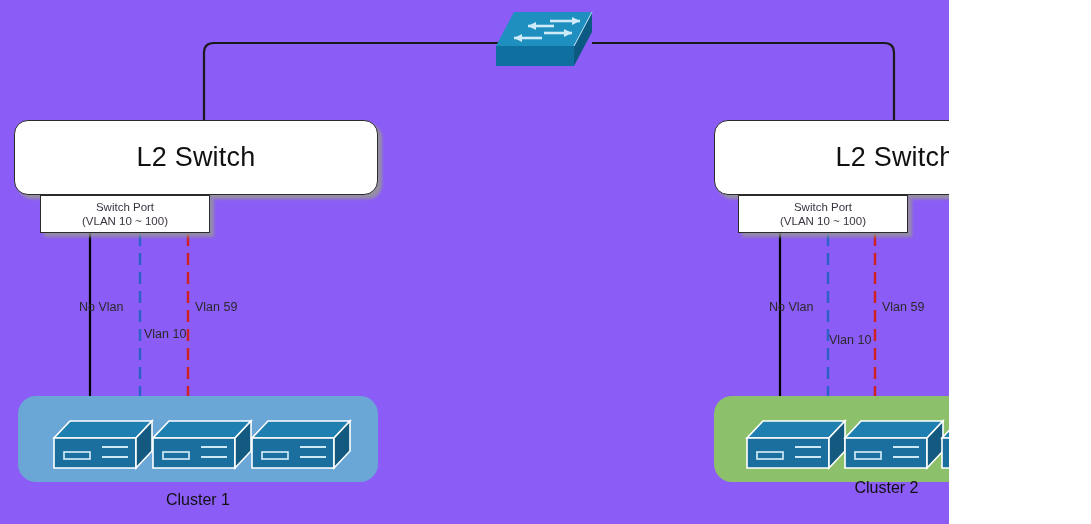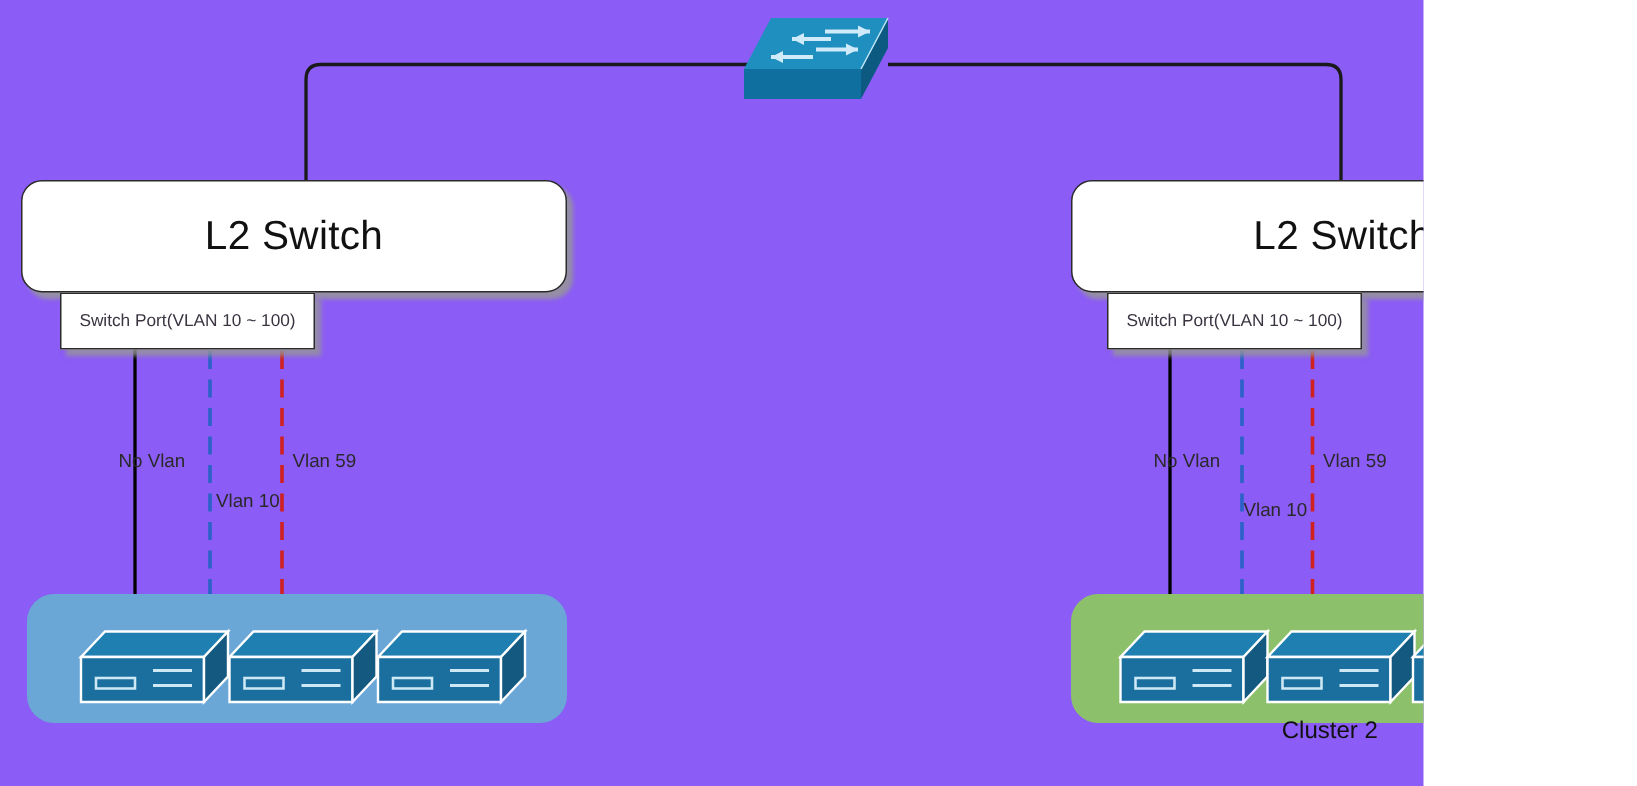--- a/index.html
+++ b/index.html
@@ -41,20 +41,21 @@
     letter-spacing: 0.2px;
     white-space: nowrap;
   }
   .port-box {
     position: absolute;
     box-sizing: border-box;
     background: #ffffff;
     border: 1.3px solid #2b2b2b;
     box-shadow: 4px 4px 3px rgba(150,150,150,0.8);
     display: flex;
+    flex-direction: column;
     align-items: center;
     justify-content: center;
     line-height: 1.25;
   }
   .port-line {
     font-size: 11.5px;
     color: #3a3340;
     white-space: nowrap;
   }
   .wire-label {
@@ -171,20 +172,21 @@
       <svg width="110" height="58" viewBox="0 0 110 58" xmlns="http://www.w3.org/2000/svg">
         <polygon points="22,3 104,3 88,20 6,20" fill="#1f7fb0" stroke="#ffffff" stroke-width="1.6"></polygon>
         <polygon points="6,20 88,20 88,50 6,50" fill="#1a6f9e" stroke="#ffffff" stroke-width="1.6"></polygon>
         <polygon points="88,20 104,3 104,33 88,50" fill="#145a80" stroke="#ffffff" stroke-width="1.6"></polygon>
         <rect x="16" y="34" width="26" height="7" fill="none" stroke="#cfe8f5" stroke-width="1.7"></rect>
         <line x1="54" y1="29" x2="80" y2="29" stroke="#cfe8f5" stroke-width="2"></line>
         <line x1="54" y1="39" x2="80" y2="39" stroke="#cfe8f5" stroke-width="2"></line>
       </svg>
     </div>
   </div>
+  <div class="cluster-label" style="left:18px; top:491px; width:360px;">Cluster 1</div>
 
   <div class="l2-box" style="left:714px; top:120px; width:362px; height:75px;">
     <span class="l2-box-label">L2 Switch</span>
   </div>
 
   <div class="port-box" style="left:738px; top:195px; width:170px; height:38px;">
     <span class="port-line">Switch Port</span>
     <span class="port-line">(VLAN 10 ~ 100)</span>
   </div>
 

